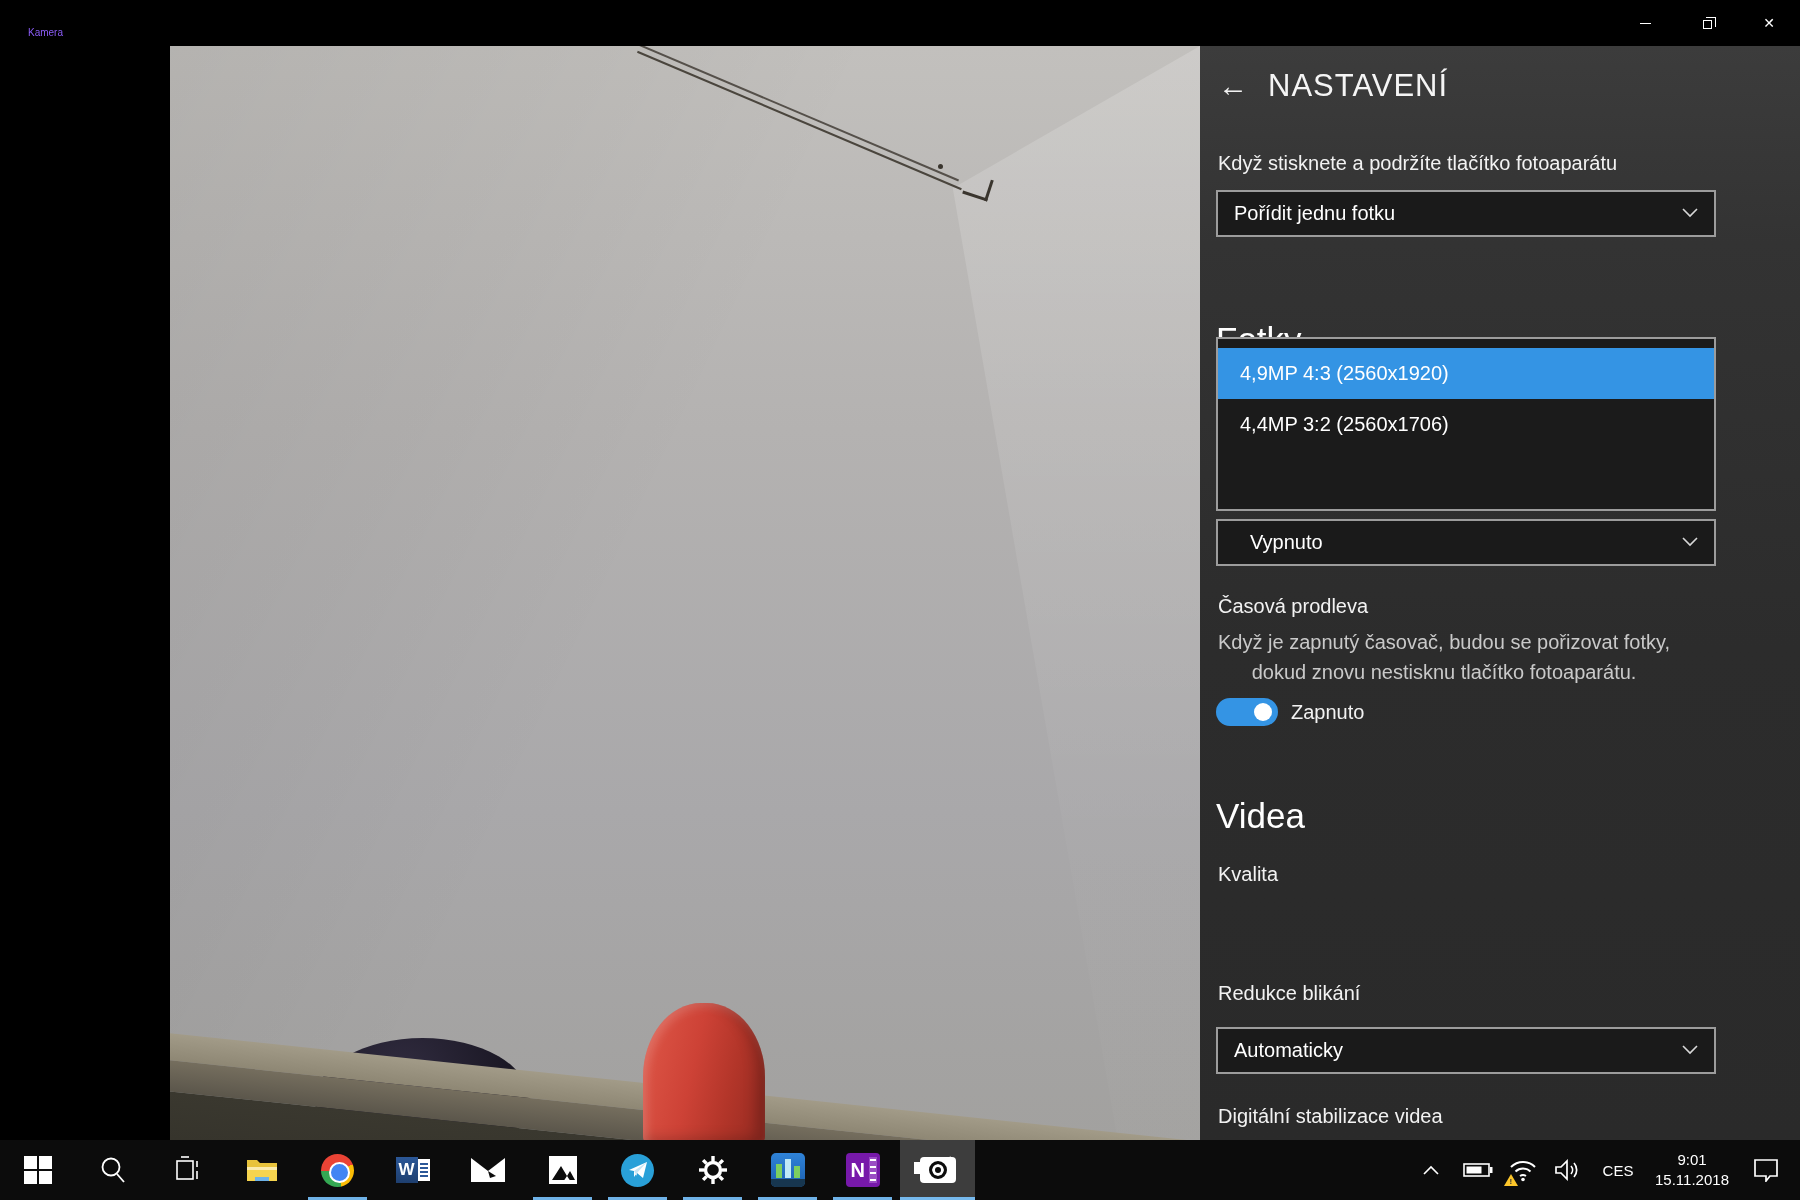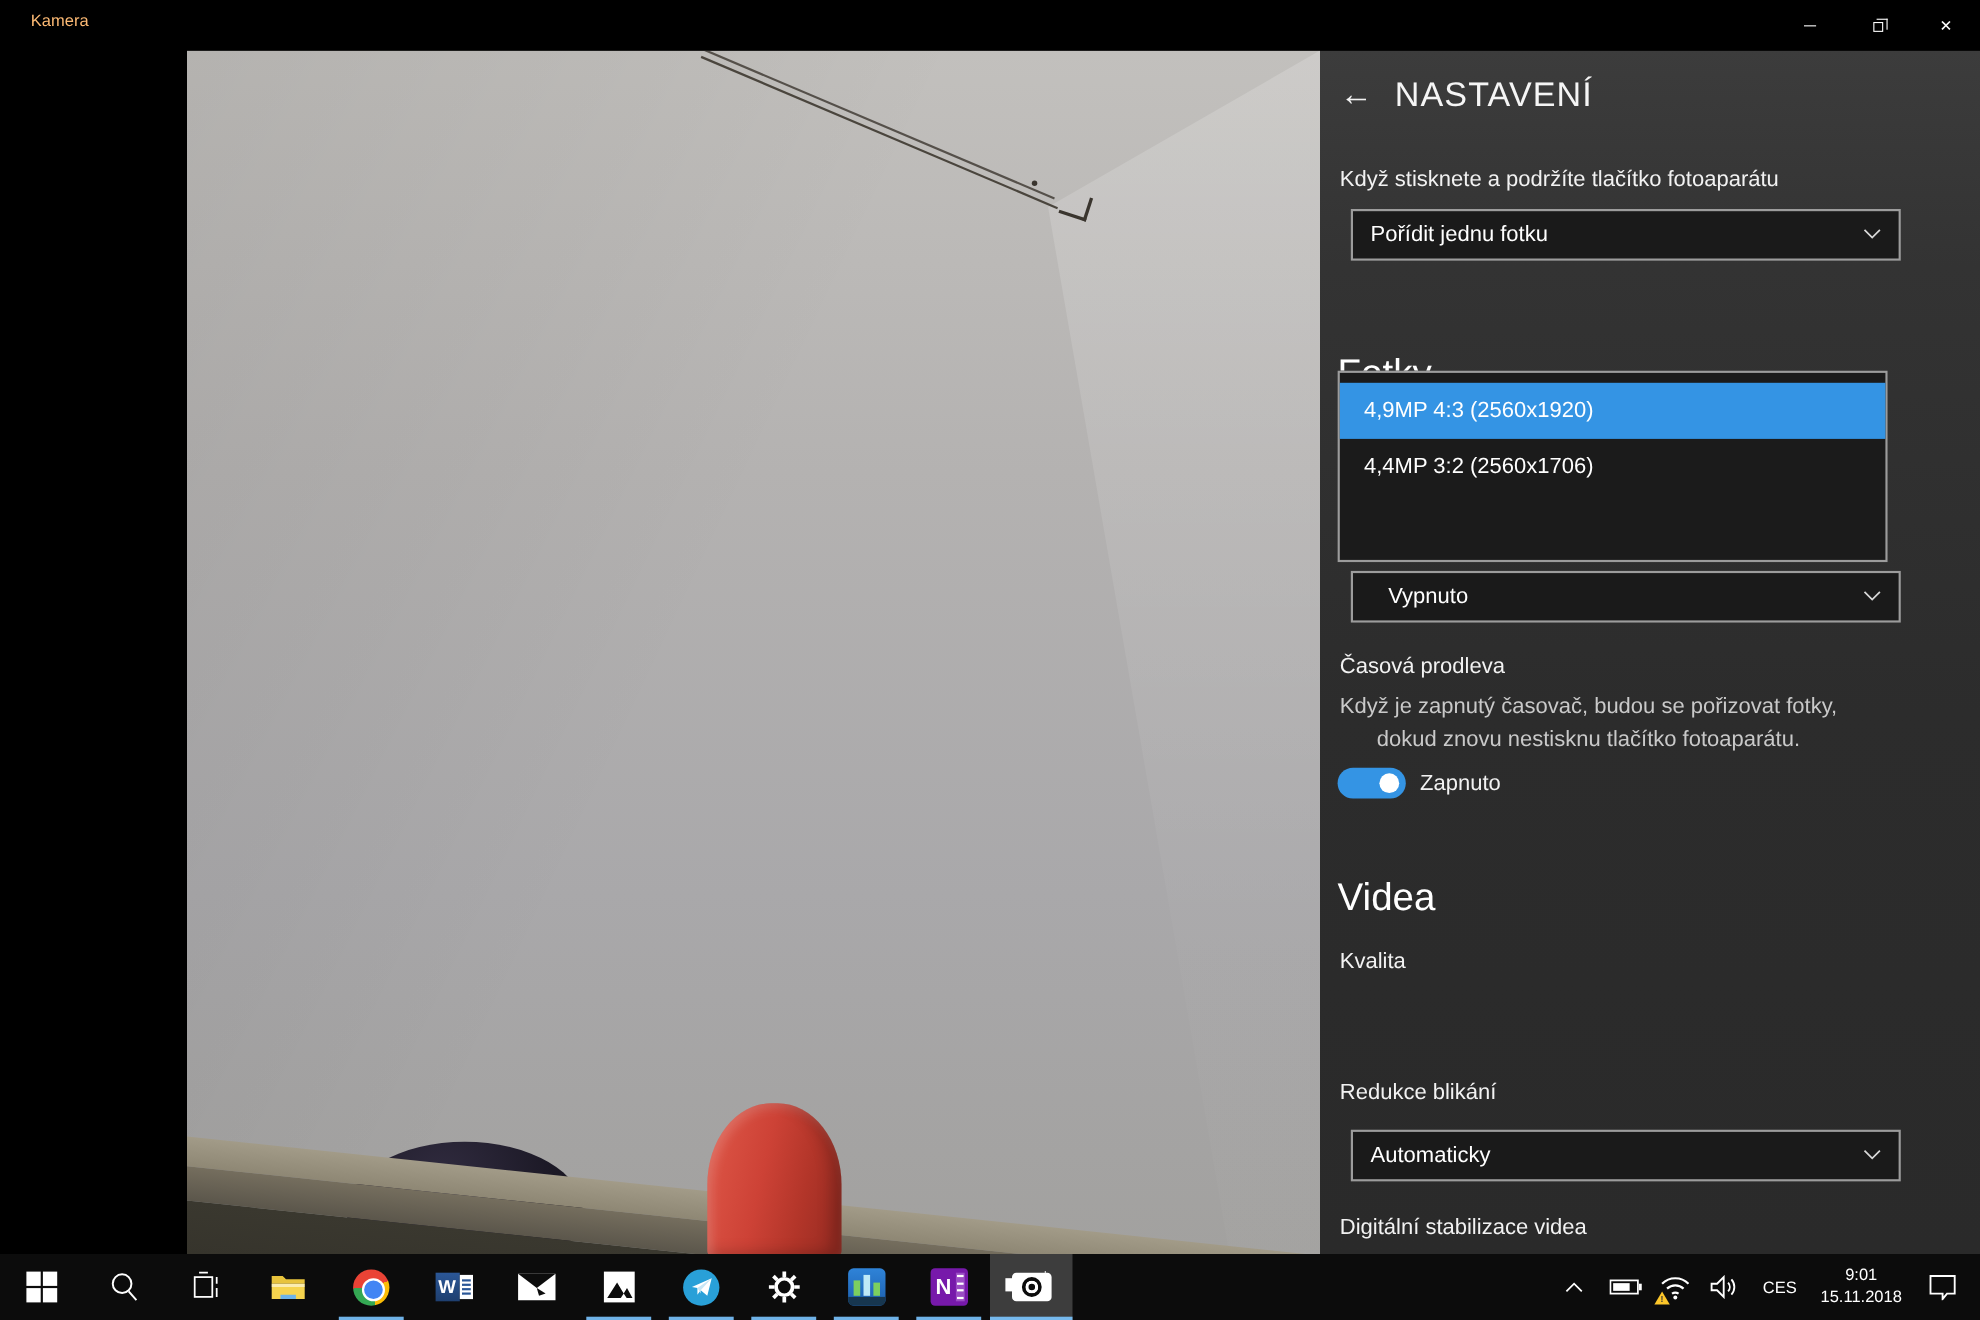--- a/index.html
+++ b/index.html
@@ -2,21 +2,21 @@
 <html><head>
 <meta charset="utf-8">
 <style>
   * { margin:0; padding:0; box-sizing:border-box; }
   html,body { width:1800px; height:1200px; overflow:hidden; background:#000;
               font-family:"Liberation Sans", sans-serif; }
   .stage { position:relative; width:1800px; height:1200px; background:#000; }
 
   
   .titlebar { position:absolute; left:0; top:0; width:1800px; height:46px; background:#000; z-index:30; }
-  .titlebar .apptitle { position:absolute; left:28px; top:11px; font-size:15px; color:#fdba74; }
+  .titlebar .apptitle { position:absolute; left:28px; top:27px; font-size:10px; color:#8b5cf6; }
   .wincontrols { position:absolute; right:0; top:0; height:46px; display:flex; }
   .winbtn { width:62px; height:46px; display:flex; align-items:center; justify-content:center; color:#fff; }
   .glyph-min { width:11px; height:1px; background:#fff; }
   .glyph-restore { position:relative; width:9px; height:9px; border:1px solid #fff; margin-top:2px; }
   .glyph-restore:before { content:""; position:absolute; left:2px; top:-4px; width:9px; height:9px;
                           border:1px solid #fff; border-left:none; border-bottom:none; }
   .glyph-close { font-size:14px; line-height:14px; }
 
   
   .camera { position:absolute; left:170px; top:46px; width:1030px; height:1094px; overflow:hidden;
@@ -48,21 +48,21 @@
   
   .panel { position:absolute; left:1200px; top:46px; width:600px; height:1094px;
            background:linear-gradient(180deg,#3c3c3c 0%,#333333 18%,#2c2c2c 55%,#2a2a2a 100%);
            color:#fff; }
   .panel-header { position:absolute; left:18px; top:20px; display:flex; align-items:center; gap:20px; }
   .back-btn { font-size:30px; font-weight:300; color:#f2f2f2; line-height:40px; }
   .panel-title { font-size:31px; font-weight:300; letter-spacing:1px; color:#f5f5f5; }
   .lbl { position:absolute; left:18px; font-size:20px; color:#f2f2f2; }
   .lbl-dim { color:#c9c9c9; line-height:30px; }
   .heading { position:absolute; left:16px; font-size:35px; font-weight:300; color:#fff; }
-  .select { position:absolute; left:28px; width:500px; height:47px; background:#1a1a1a;
+  .select { position:absolute; left:16px; width:500px; height:47px; background:#1a1a1a;
             border:2px solid #9c9c9c; display:flex; align-items:center; }
   .select .sel-text { font-size:20px; color:#fff; padding-left:16px; }
   .chev { position:absolute; right:16px; top:50%; transform:translateY(-60%); }
   .listbox { position:absolute; left:16px; top:291px; width:500px; height:174px; background:#1b1b1b;
              border:2px solid #9c9c9c; padding:9px 0; }
   .list-item { height:51px; display:flex; align-items:center; padding-left:22px; font-size:20px; color:#fff; }
   .list-item.selected { background:#3494e4; }
   .toggle-row { position:absolute; left:16px; top:652px; display:flex; align-items:center; gap:13px; }
   .toggle { position:relative; width:62px; height:28px; border-radius:14px; background:#3494e4; }
   .toggle .knob { position:absolute; right:6px; top:5px; width:18px; height:18px; border-radius:50%; background:#fff; }

